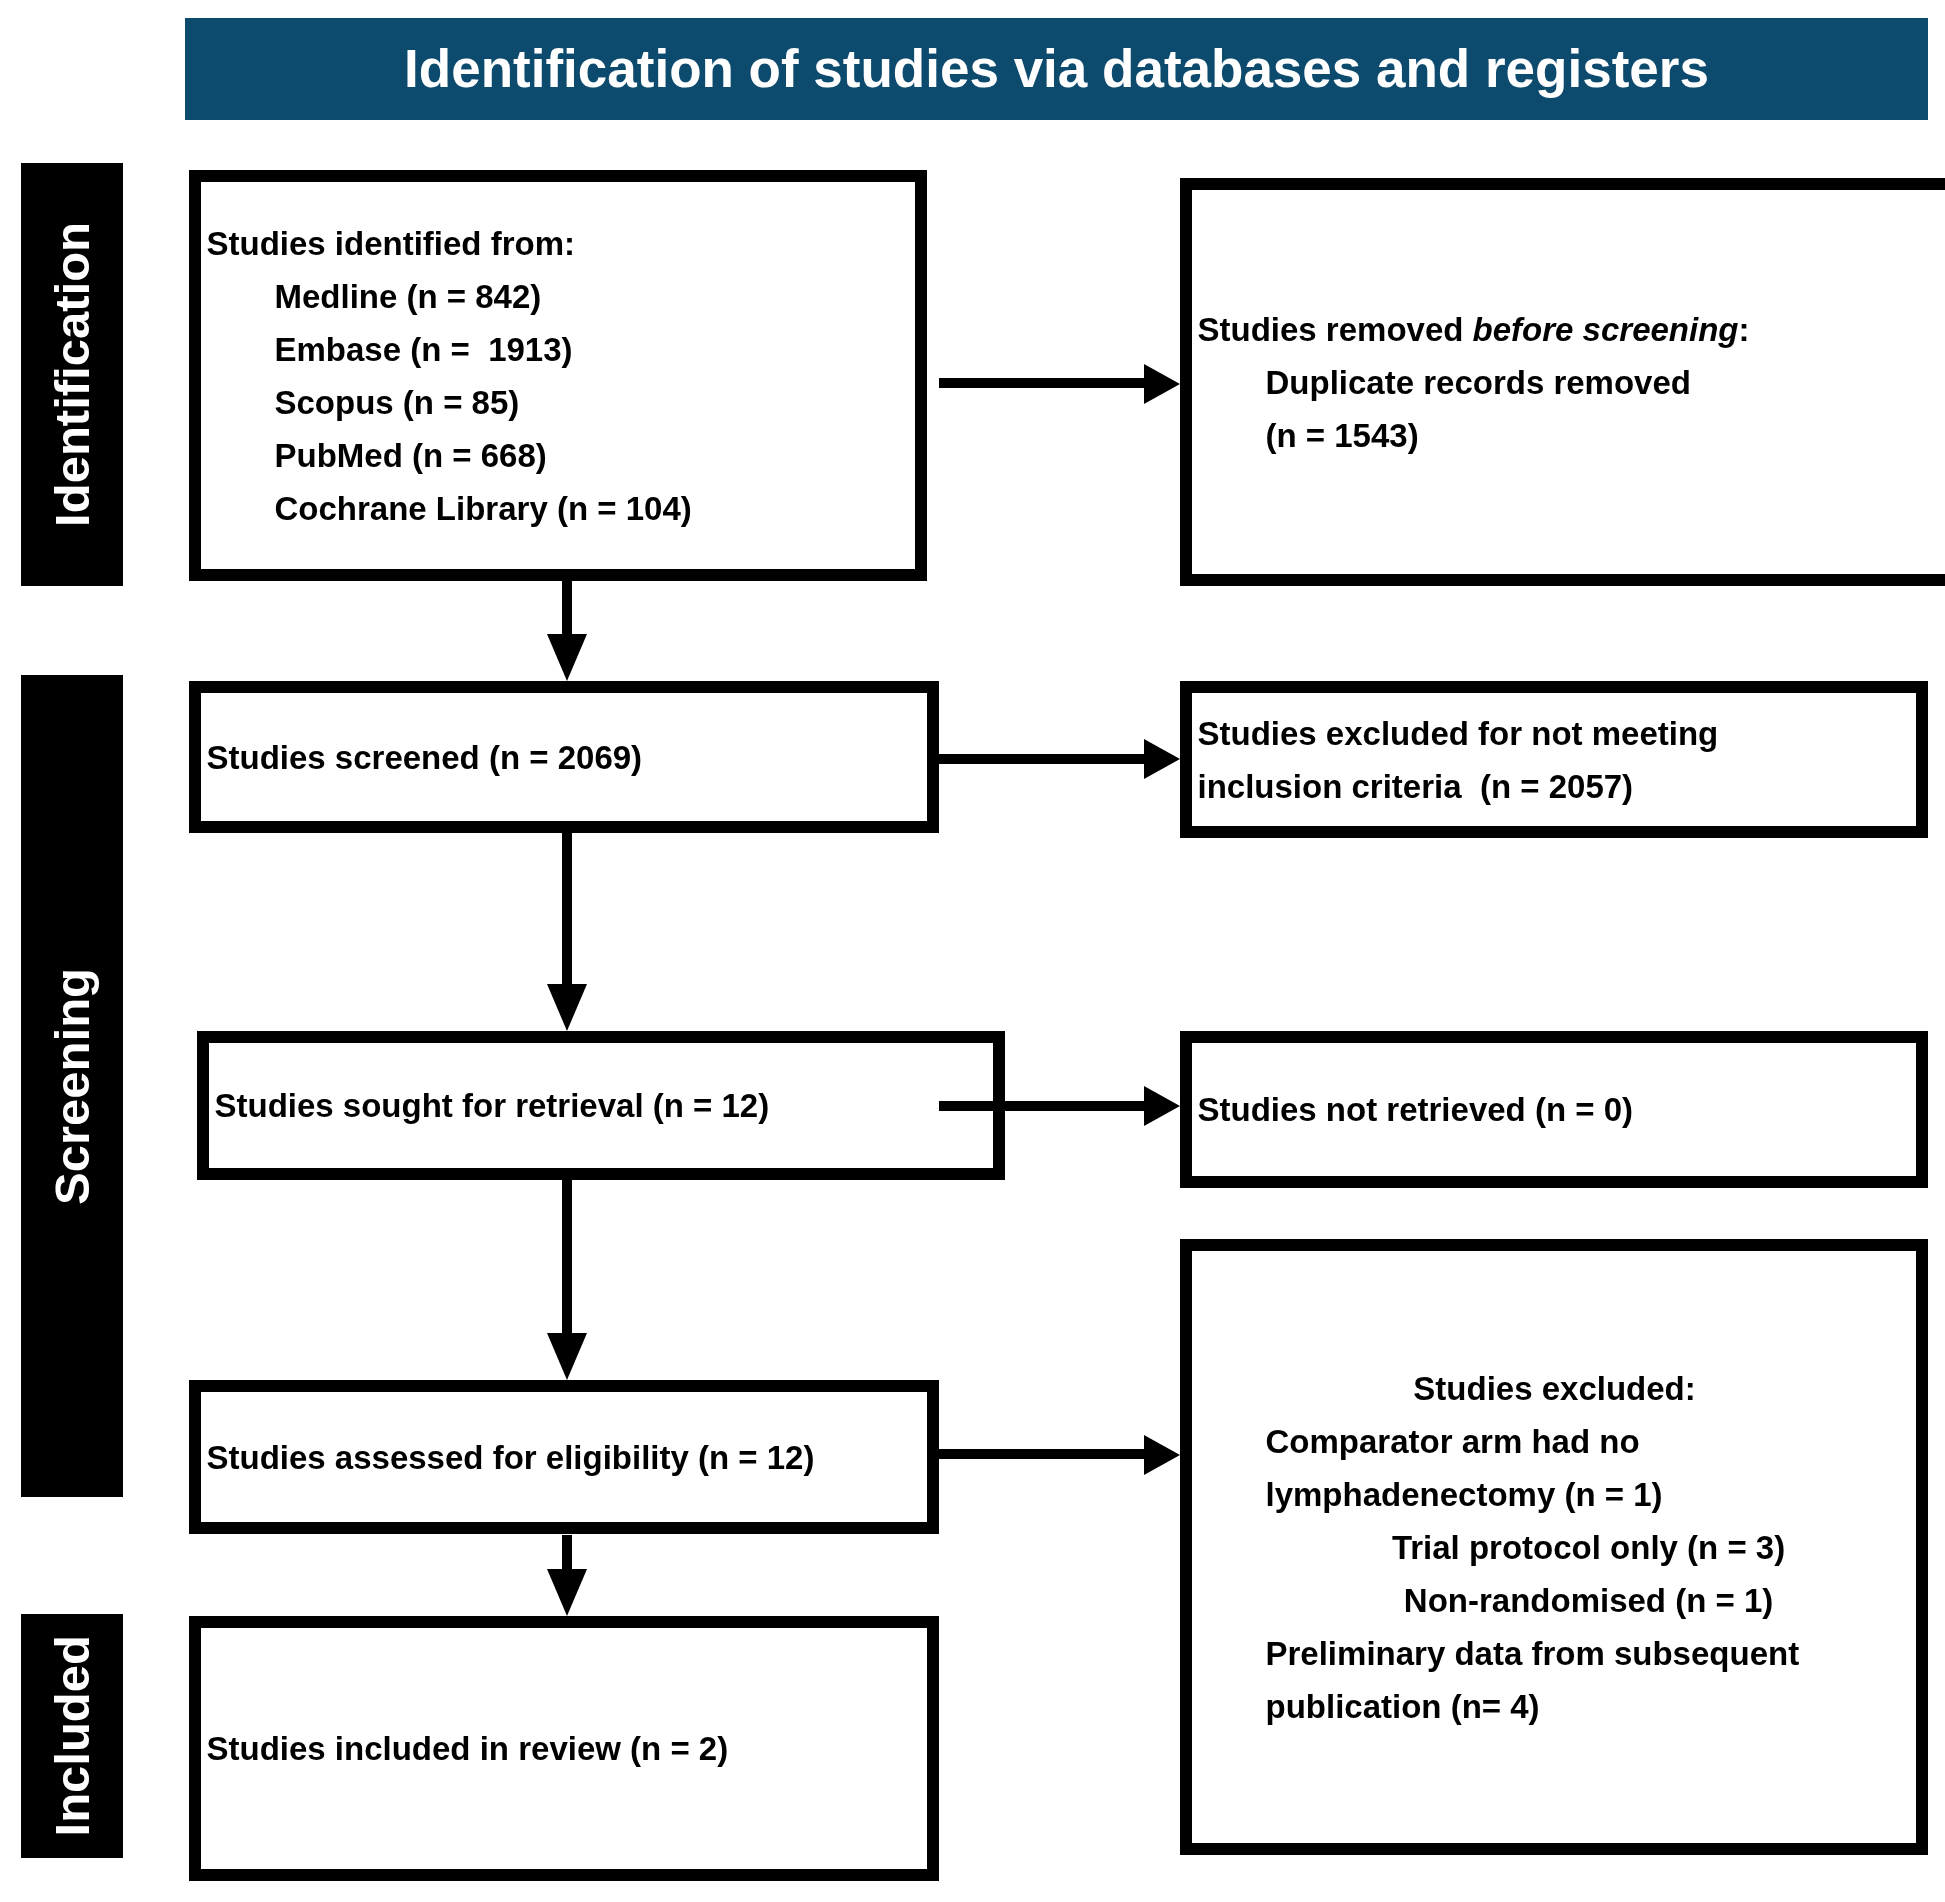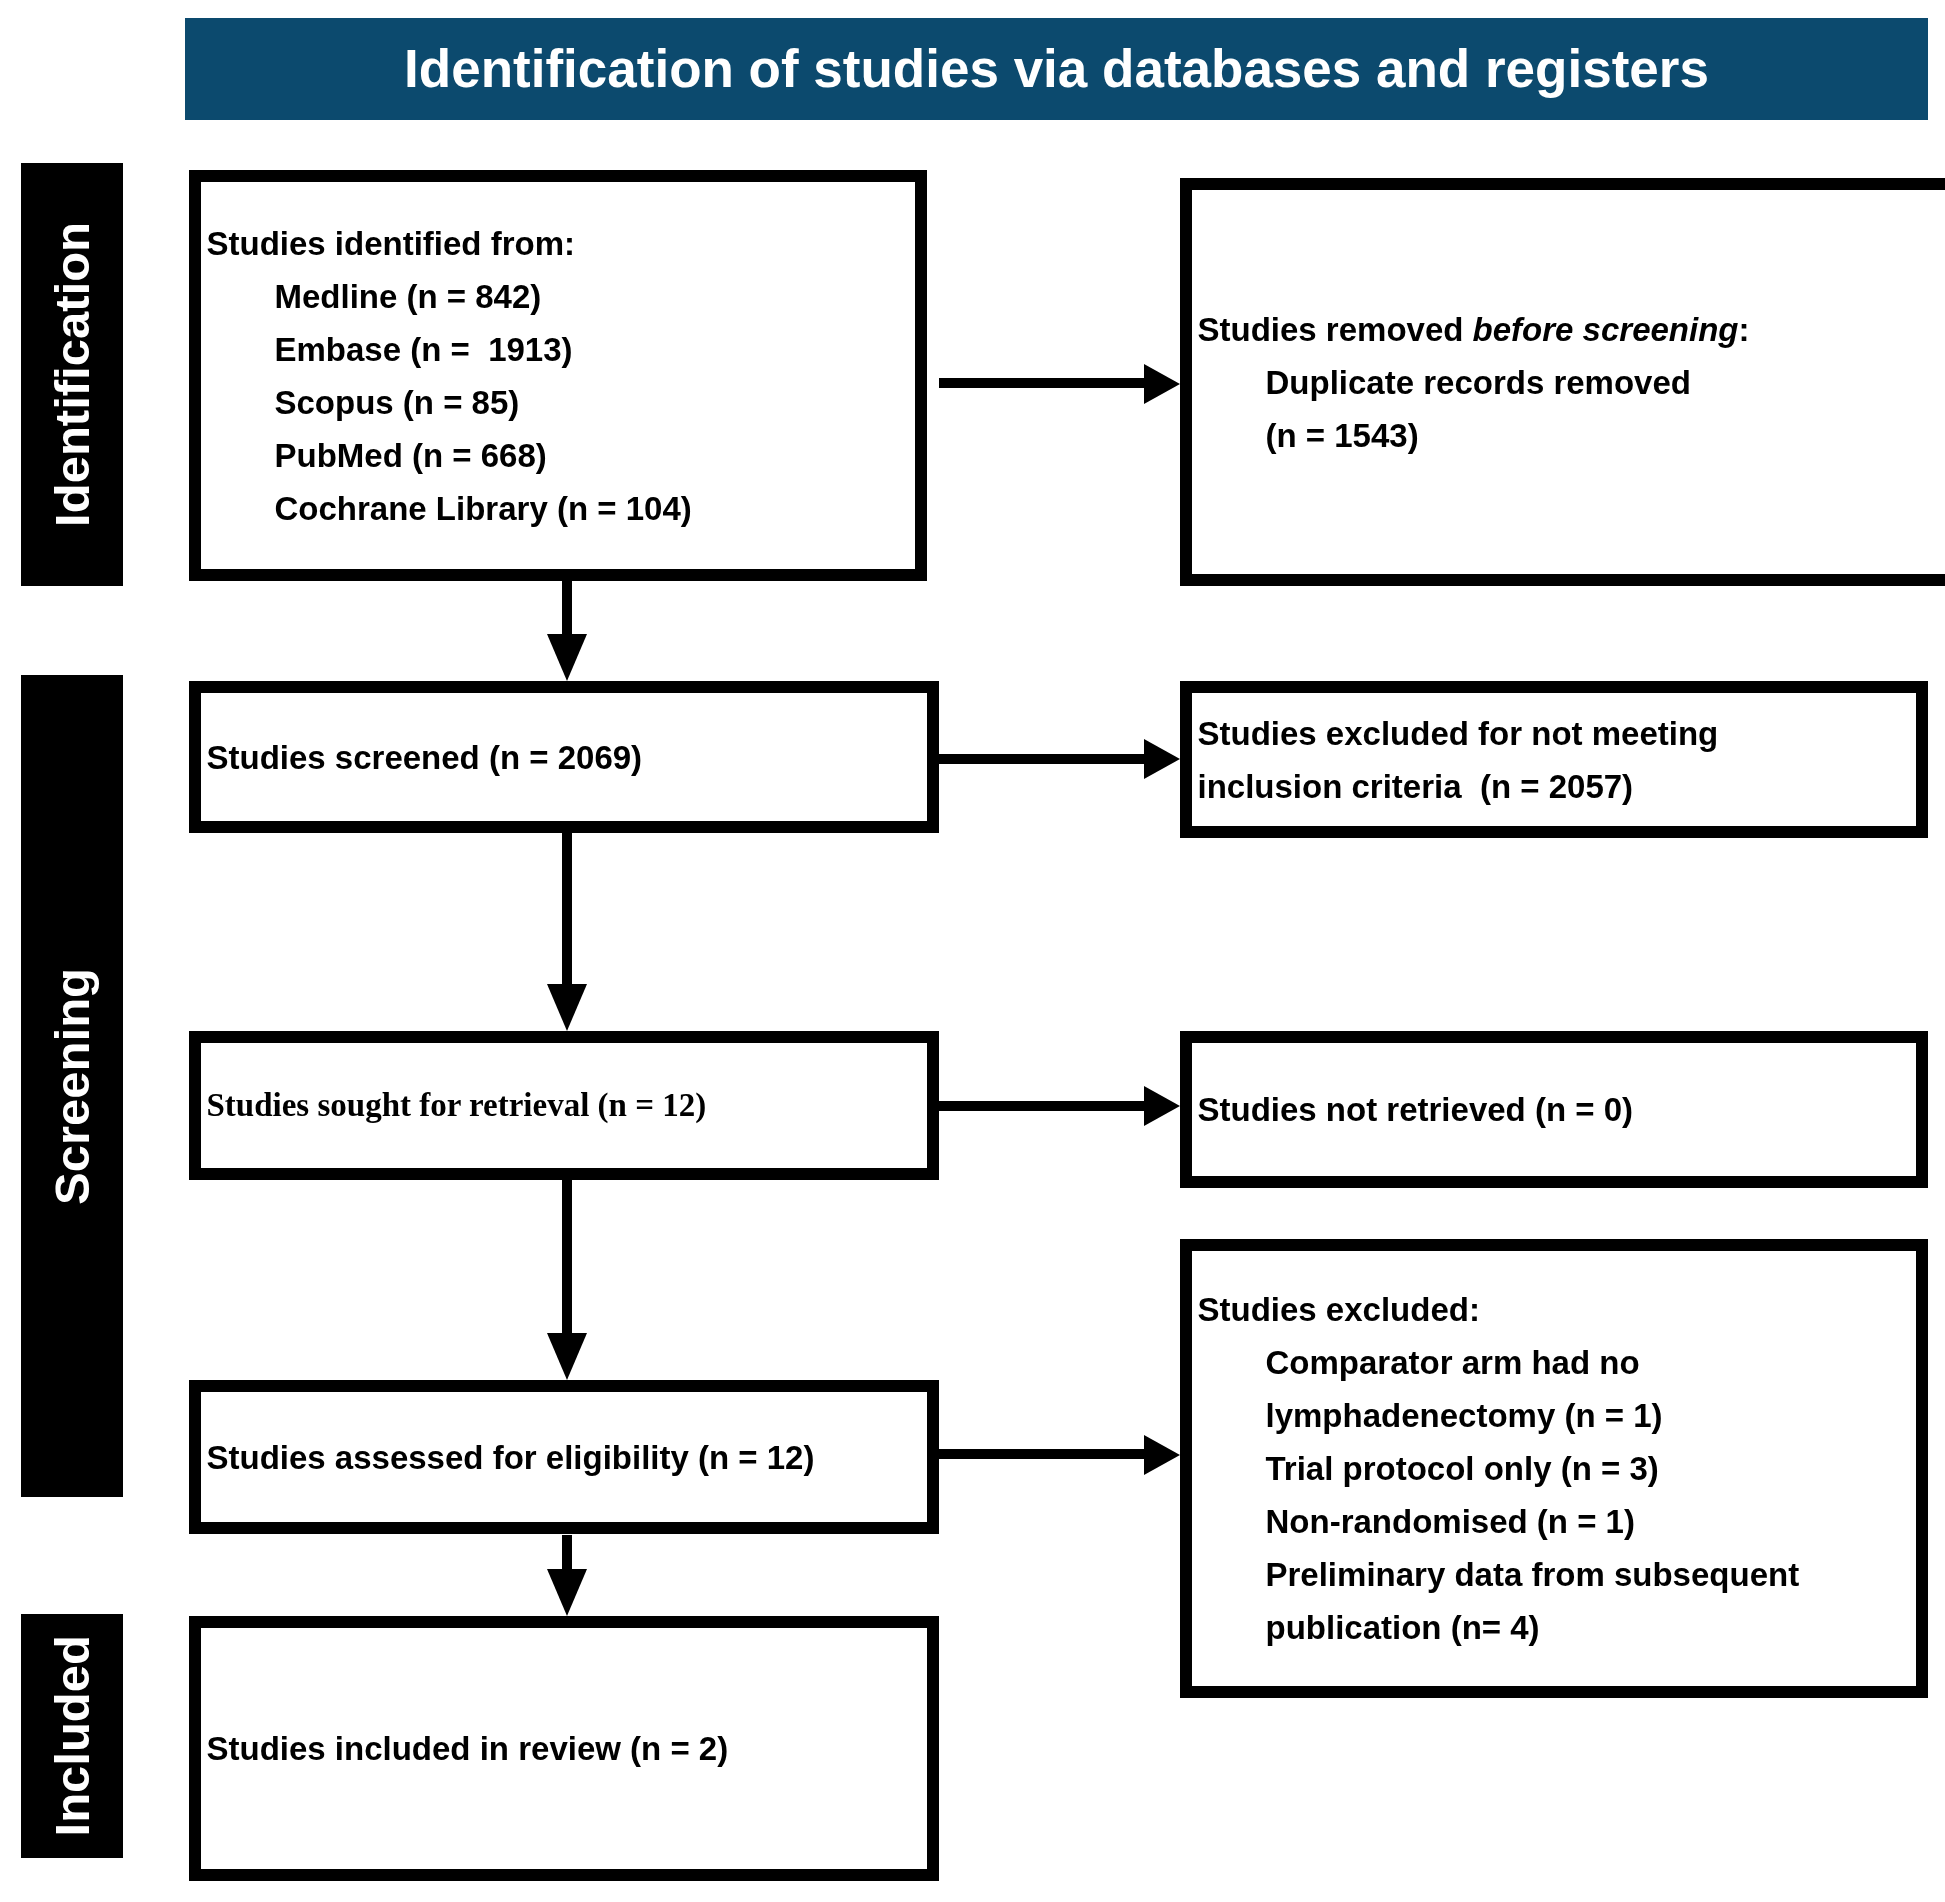--- a/index.html
+++ b/index.html
@@ -29,24 +29,24 @@
     padding:3.3px 4.4px 3.3px 5.5px;font-size:33px;line-height:53px;
   }
   .fbox .intro,.fbox .line,.fbox .single{white-space:pre-wrap;}
   .fbox .single{white-space:nowrap;}
   .fbox .item{padding-left:68px;white-space:pre-wrap;}
   .em-italic{font-style:italic;}
   #box-identified{left:189px;top:170px;width:738px;height:411px;}
   #box-removed{left:1180px;top:178px;width:901px;height:408px;}
   #box-screened{left:189px;top:681px;width:750px;height:152px;}
   #box-excluded-screening{left:1180px;top:681px;width:748px;height:157px;}
-  #box-sought{left:189px;top:1031px;width:750px;height:149px;font-family:Liberation Serif, serif;}
+  #box-sought{left:197px;top:1031px;width:808px;height:149px;}
   #box-not-retrieved{left:1180px;top:1031px;width:748px;height:157px;}
   #box-assessed{left:189px;top:1380px;width:750px;height:154px;}
-  #box-excluded-eligibility{left:1180px;top:1239px;width:748px;height:459px;}
+  #box-excluded-eligibility{left:1180px;top:1239px;width:748px;height:616px;align-items:center;}
   #box-included{left:189px;top:1616px;width:750px;height:265px;}
   
   .shaft{position:absolute;background:#000;}
   .head{position:absolute;width:0;height:0;}
   .head-right{border-top:20px solid transparent;border-bottom:20px solid transparent;border-left:36px solid #000;}
   .head-down{border-left:20px solid transparent;border-right:20px solid transparent;border-top:47px solid #000;}
   .h-shaft{height:10px;width:205px;left:939px;}
   .v-shaft{width:10px;left:562px;}
 </style>
 </head>

